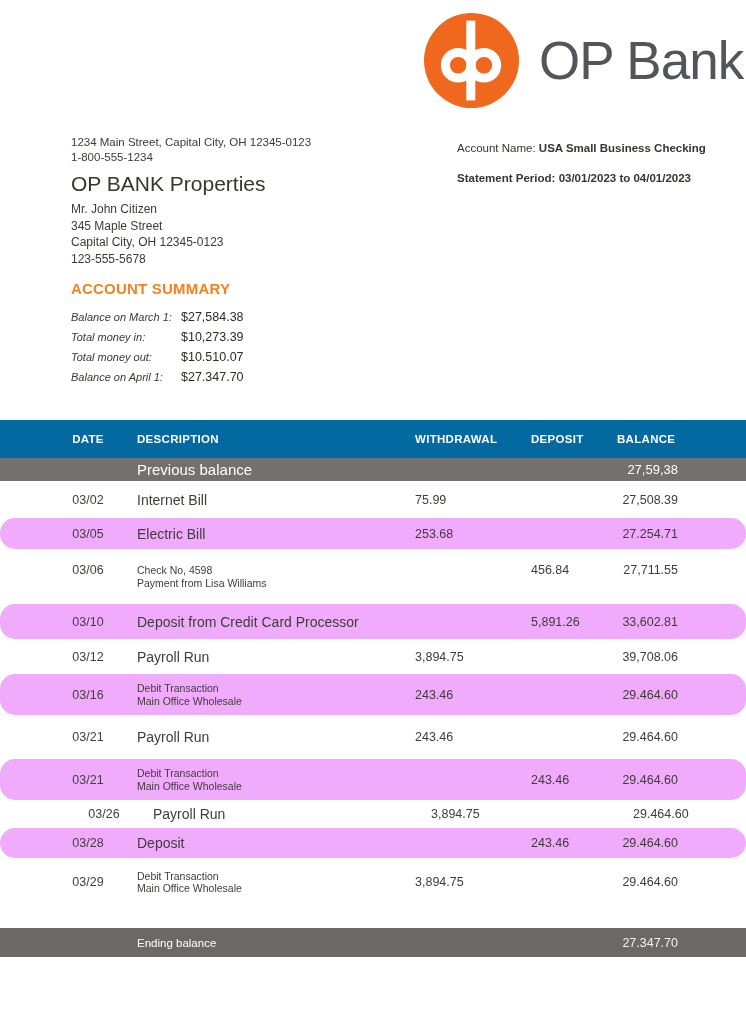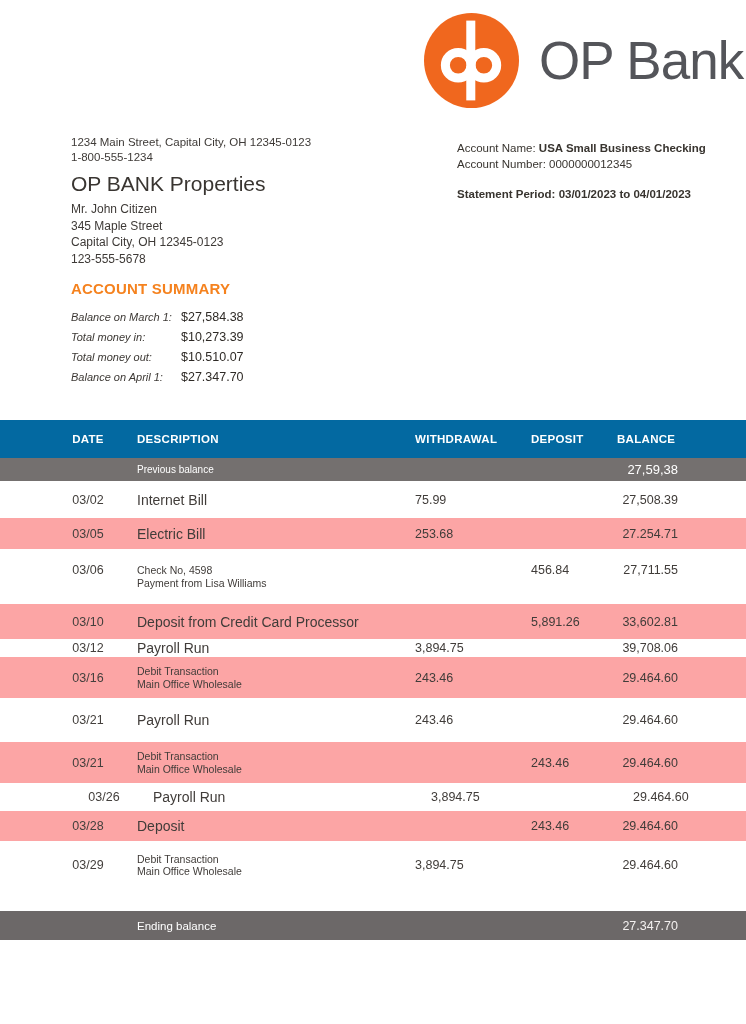--- a/index.html
+++ b/index.html
@@ -34,37 +34,37 @@
 
   
   .statement-table{position:absolute;left:0;top:420px;width:746px;}
   .grid{display:grid;grid-template-columns:137px 278px 116px 86px 1fr;padding-right:68px;box-sizing:border-box;}
   .col-date{text-align:center;padding-left:39px;}
   .col-balance{text-align:right;}
   .thead{background:#0369a1;height:38px;align-items:center;color:#ffffff;font-size:11.5px;font-weight:600;letter-spacing:.3px;}
   .thead .col-balance{padding-right:4px;}
   .band{color:#ffffff;align-items:center;}
   .band-prev{background:#74706f;height:23px;}
-  .band-prev .band-label{font-size:10px;}
+  .band-prev .band-label{font-size:15px;}
   .band-prev .col-balance{font-size:13px;color:#ffffff;}
   .band-end{background:#6c6868;height:29px;}
   .band-end .band-label{font-size:11.5px;}
   .band-end .col-balance{font-size:12.5px;color:#f4f1f0;}
   .trow{align-items:center;}
-  .trow.alt{background:#fca5a5;}
+  .trow.alt{background:#f0abfc;border-radius:15px;}
   .cell-date{font-size:12.5px;line-height:14px;color:#44403d;}
   .cell-desc{font-size:14px;line-height:14px;color:#403c39;}
   .cell-desc.small{font-size:10.5px;line-height:12.5px;}
   .cell-num{font-size:12.5px;line-height:14px;color:#403c39;white-space:nowrap;}
   
   #rows .trow:nth-child(1){height:37px;}
   #rows .trow:nth-child(2){height:31px;}
   #rows .trow:nth-child(3){height:55px;}
   #rows .trow:nth-child(4){height:35px;}
-  #rows .trow:nth-child(5){height:18px;}
+  #rows .trow:nth-child(5){height:35px;}
   #rows .trow:nth-child(6){height:41px;}
   #rows .trow:nth-child(7){height:44px;}
   #rows .trow:nth-child(8){height:41px;}
   #rows .trow:nth-child(9){height:28px;margin-left:16px;}
   #rows .trow:nth-child(10){height:30px;}
   #rows .trow:nth-child(11){height:48px;}
   
   #rows .trow:nth-child(3) > div:not(.cell-desc){transform:translateY(-7px);}
   .spacer{height:22px;}
 </style>
@@ -95,24 +95,20 @@
     <div class="line">345 Maple Street</div>
     <div class="line">Capital City, OH  12345-0123</div>
     <div class="line">123-555-5678</div>
   </div>
 
   <div class="account-info">
     <div class="ai-line">
       <span>Account Name:</span>
       <b>USA Small Business Checking</b>
     </div>
-    <div class="ai-line">
-      <span>Account Number:</span>
-      <span>0000000012345</span>
-    </div>
     <div class="ai-line statement-period">
       <span>Statement Period:</span>
       <span>03/01/2023 to 04/01/2023</span>
     </div>
   </div>
 
   <div class="summary">
     <div class="summary-title">ACCOUNT SUMMARY</div>
     <div id="summary-rows">
         <div class="sum-row">

